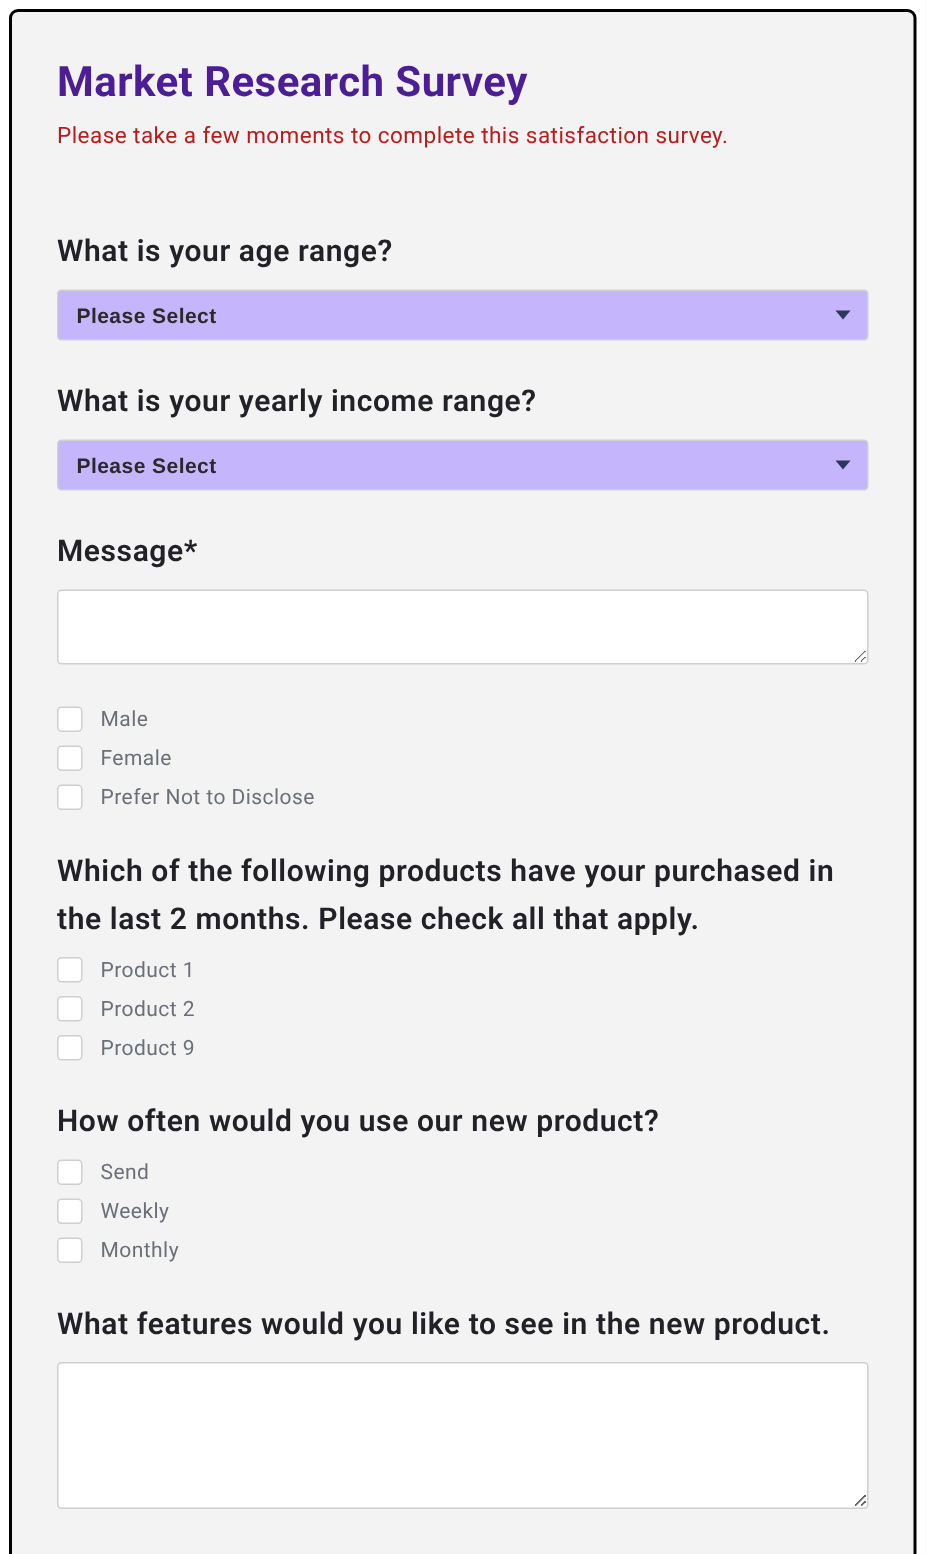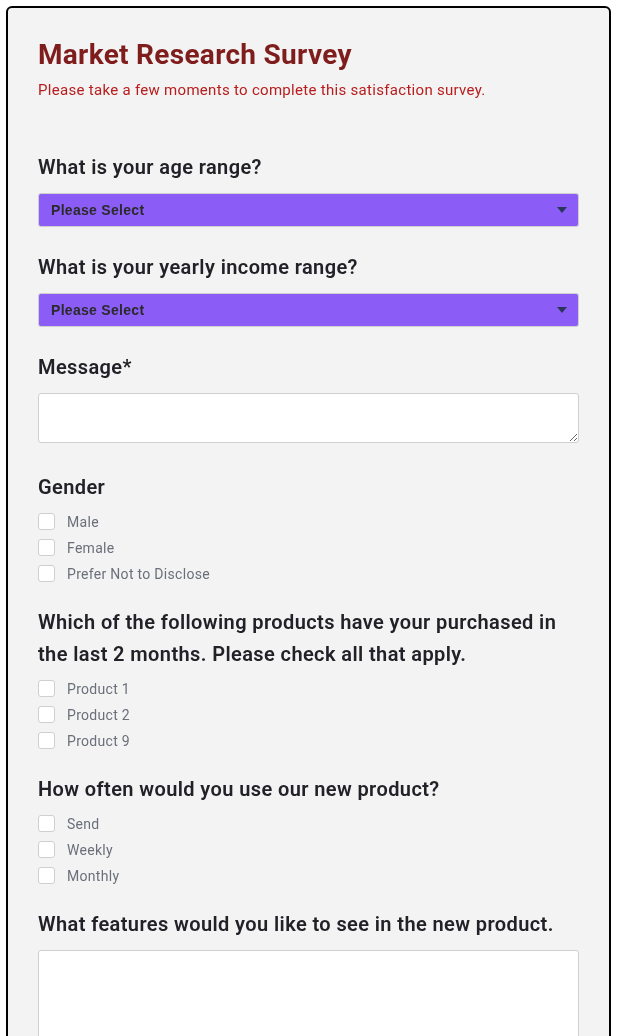--- a/index.html
+++ b/index.html
@@ -13,21 +13,21 @@
       padding: 6px;
     }
     .form-container {
       width: 605px;
       background: #f3f3f3;
       border: 2px solid #000;
       border-radius: 6px;
       padding: 30px 30px 26px 30px;
     }
     .form-title {
-      color: #7f1d1d;
+      color: #4c1d95;
       font-size: 28px;
       font-weight: 700;
       letter-spacing: 0.3px;
       margin-bottom: 10px;
     }
     .form-subtitle {
       color: #b91c1c;
       font-size: 15px;
       letter-spacing: 0.3px;
       margin-bottom: 52px;
@@ -43,21 +43,21 @@
       margin-bottom: 10px;
       display: block;
       line-height: 1.6;
     }
     .select-wrap {
       position: relative;
     }
     .select-input {
       width: 100%;
       height: 34px;
-      background: #8b5cf6;
+      background: #c4b5fd;
       border: 1px solid #cfcfcf;
       border-radius: 3px;
       padding: 0 34px 0 12px;
       font-size: 14px;
       color: #2a2a2a;
       font-weight: 600;
       letter-spacing: 0.3px;
       appearance: none;
       -webkit-appearance: none;
       cursor: pointer;
@@ -156,21 +156,20 @@
       <span class="select-caret"></span>
     </div>
   </div>
 
   <div class="field-group">
     <label class="field-label">Message*</label>
     <textarea class="textarea-input textarea-small" style=""></textarea>
   </div>
 
   <div class="field-group">
-    <label class="field-label">Gender</label>
     <div class="option-list">
       <div class="option-row">
         <div class="checkbox"></div>
         <span class="option-label">Male</span>
       </div>
       <div class="option-row">
         <div class="checkbox"></div>
         <span class="option-label">Female</span>
       </div>
       <div class="option-row">

